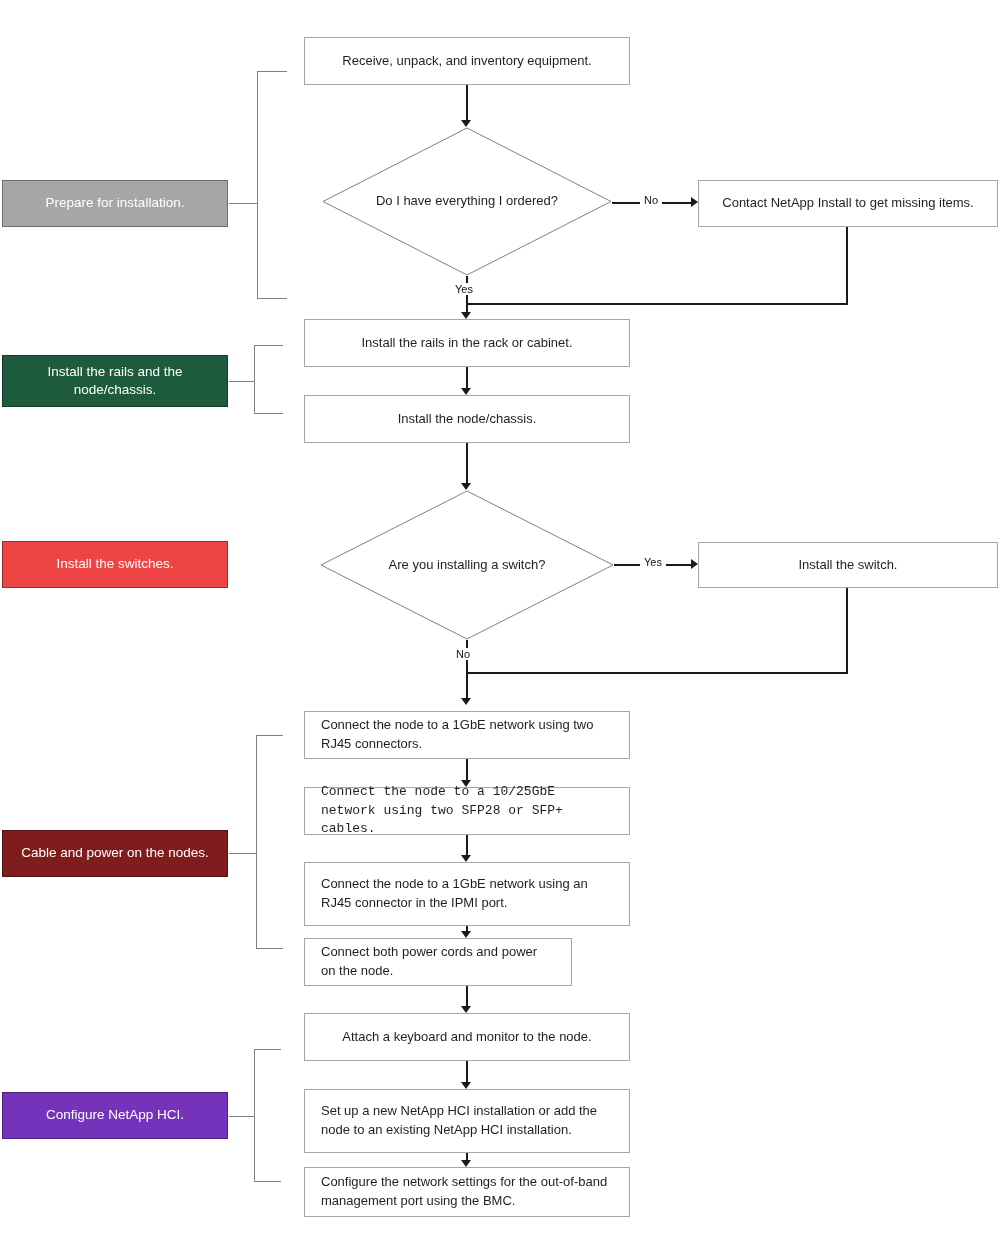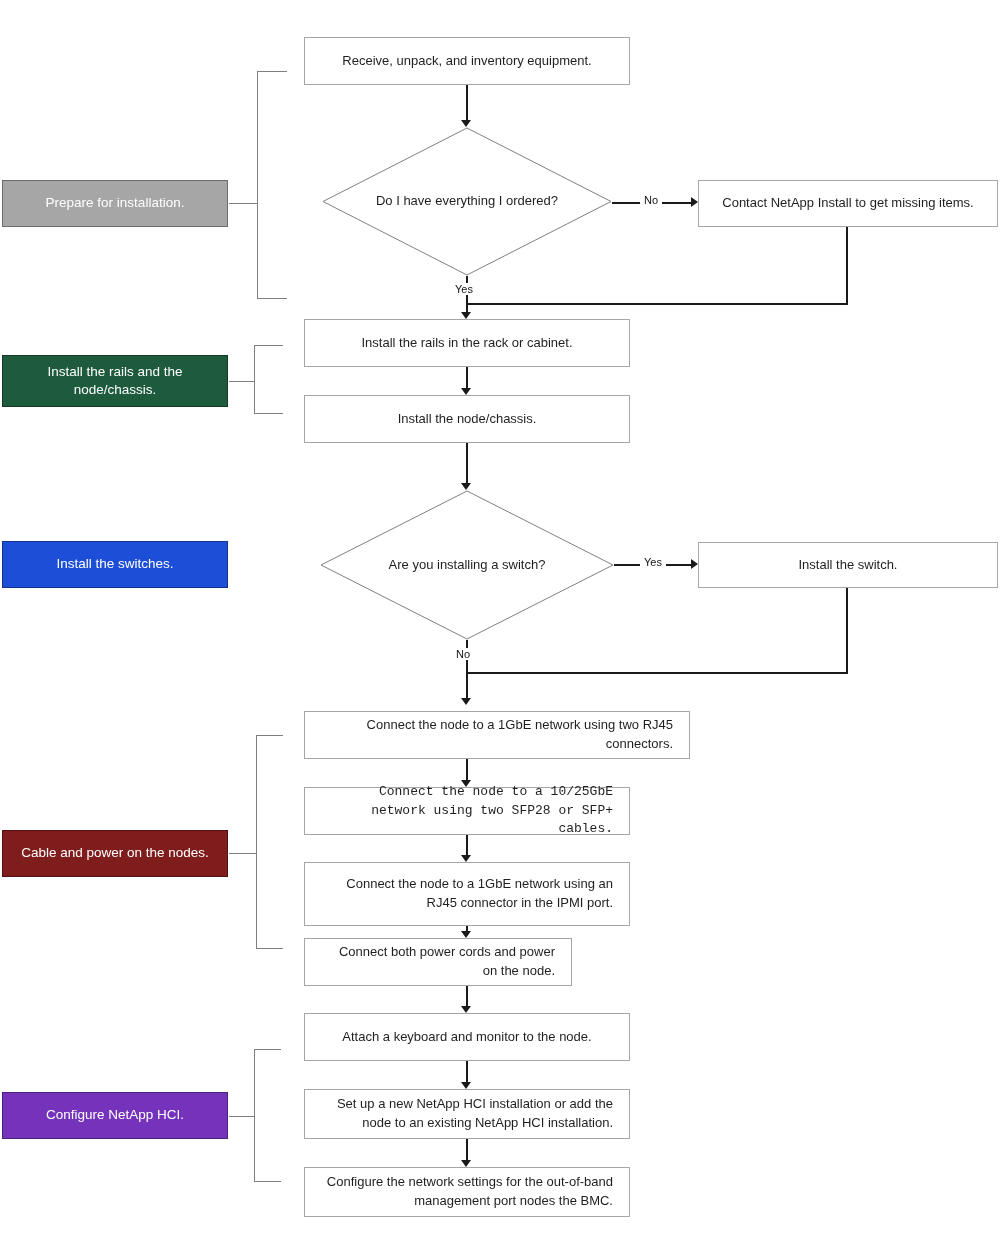--- a/index.html
+++ b/index.html
@@ -9,21 +9,21 @@
   }
   
   .sec{
     position:absolute;left:2px;width:226px;display:flex;align-items:center;justify-content:center;
     color:#ffffff;font-size:13.5px;text-align:center;line-height:1.35;
     border:1px solid rgba(0,0,0,0.35);box-sizing:border-box;padding:2px 10px;z-index:2;
   }
   
   .node{
     position:absolute;background:#ffffff;border:1px solid #a6a6a6;box-sizing:border-box;
-    display:flex;align-items:center;justify-content:center;text-align:right;
+    display:flex;align-items:center;justify-content:center;text-align:left;
     font-size:13px;line-height:1.45;padding:2px 16px;z-index:2;
   }
   
   .diamond{position:absolute;z-index:2;}
   .diamond svg{position:absolute;left:0;top:0;width:100%;height:100%;}
   .diamond .dtext{
     position:absolute;left:7%;top:0;width:86%;height:100%;
     display:flex;align-items:center;justify-content:center;text-align:center;
     font-size:13px;line-height:1.4;
   }
@@ -43,21 +43,21 @@
   }
   .bconn{position:absolute;height:1px;background:#7f7f7f;z-index:1;}
 </style>
 </head>
 <body>
 
 <div class="canvas">
 
   <div class="sec" style="top: 180px; height: 47px; background-color: rgb(166, 166, 166);">Prepare for installation.</div>
   <div class="sec" style="top: 355px; height: 52px; background-color: rgb(30, 91, 60);">Install the rails and the node/chassis.</div>
-  <div class="sec" style="top: 541px; height: 47px; background-color: #1d4ed8;">Install the switches.</div>
+  <div class="sec" style="top: 541px; height: 47px; background-color: #ef4444;">Install the switches.</div>
   <div class="sec" style="top: 830px; height: 47px; background-color: #7f1d1d;">Cable and power on the nodes.</div>
   <div class="sec" style="top: 1092px; height: 47px; background-color: rgb(117, 51, 187);">Configure NetApp HCI.</div>
 
   <div class="bracket" style="left:257px;top:71px;width:30px;height:228px;"></div>
   <div class="bconn" style="left:229px;top:203px;width:28px;"></div>
 
   <div class="bracket" style="left:254px;top:345px;width:29px;height:69px;"></div>
   <div class="bconn" style="left:229px;top:381px;width:25px;"></div>
 
   <div class="bracket" style="left:256px;top:735px;width:27px;height:214px;"></div>
@@ -127,21 +127,21 @@
 
   <div class="diamond" style="left:320px;top:490px;width:294px;height:150px;">
     <svg viewBox="0 0 294 150" preserveAspectRatio="none">
       <polygon points="147,1 293,75 147,149 1,75" fill="#ffffff" stroke="#808080" stroke-width="1"></polygon>
     </svg>
     <div class="dtext">Are you installing a switch?</div>
   </div>
 
   <div class="node" style="left:698px;top:542px;width:300px;height:46px;">Install the switch.</div>
 
-  <div class="node" style="left:304px;top:711px;width:386px;height:48px;">Connect the node to a 1GbE network using two RJ45 connectors.</div>
+  <div class="node" style="left:304px;top:711px;width:326px;height:48px;">Connect the node to a 1GbE network using two RJ45 connectors.</div>
   <div class="node" style="left:304px;top:787px;width:326px;height:48px;font-family:Liberation Mono, monospace;">Connect the node to a 10/25GbE network using two SFP28 or SFP+ cables.</div>
   <div class="node" style="left:304px;top:862px;width:326px;height:64px;">Connect the node to a 1GbE network using an RJ45 connector in the IPMI port.</div>
   <div class="node" style="left:304px;top:938px;width:268px;height:48px;">Connect both power cords and power on the node.</div>
   <div class="node" style="left:304px;top:1013px;width:326px;height:48px;">Attach a keyboard and monitor to the node.</div>
-  <div class="node" style="left:304px;top:1089px;width:326px;height:50px;">Set up a new NetApp HCI installation or add the node to an existing NetApp HCI installation.</div>
-  <div class="node" style="left:304px;top:1167px;width:326px;height:50px;">Configure the network settings for the out-of-band management port nodes the BMC.</div>
+  <div class="node" style="left:304px;top:1089px;width:326px;height:64px;">Set up a new NetApp HCI installation or add the node to an existing NetApp HCI installation.</div>
+  <div class="node" style="left:304px;top:1167px;width:326px;height:50px;">Configure the network settings for the out-of-band management port using the BMC.</div>
 
 </div>
 
 </body></html>

